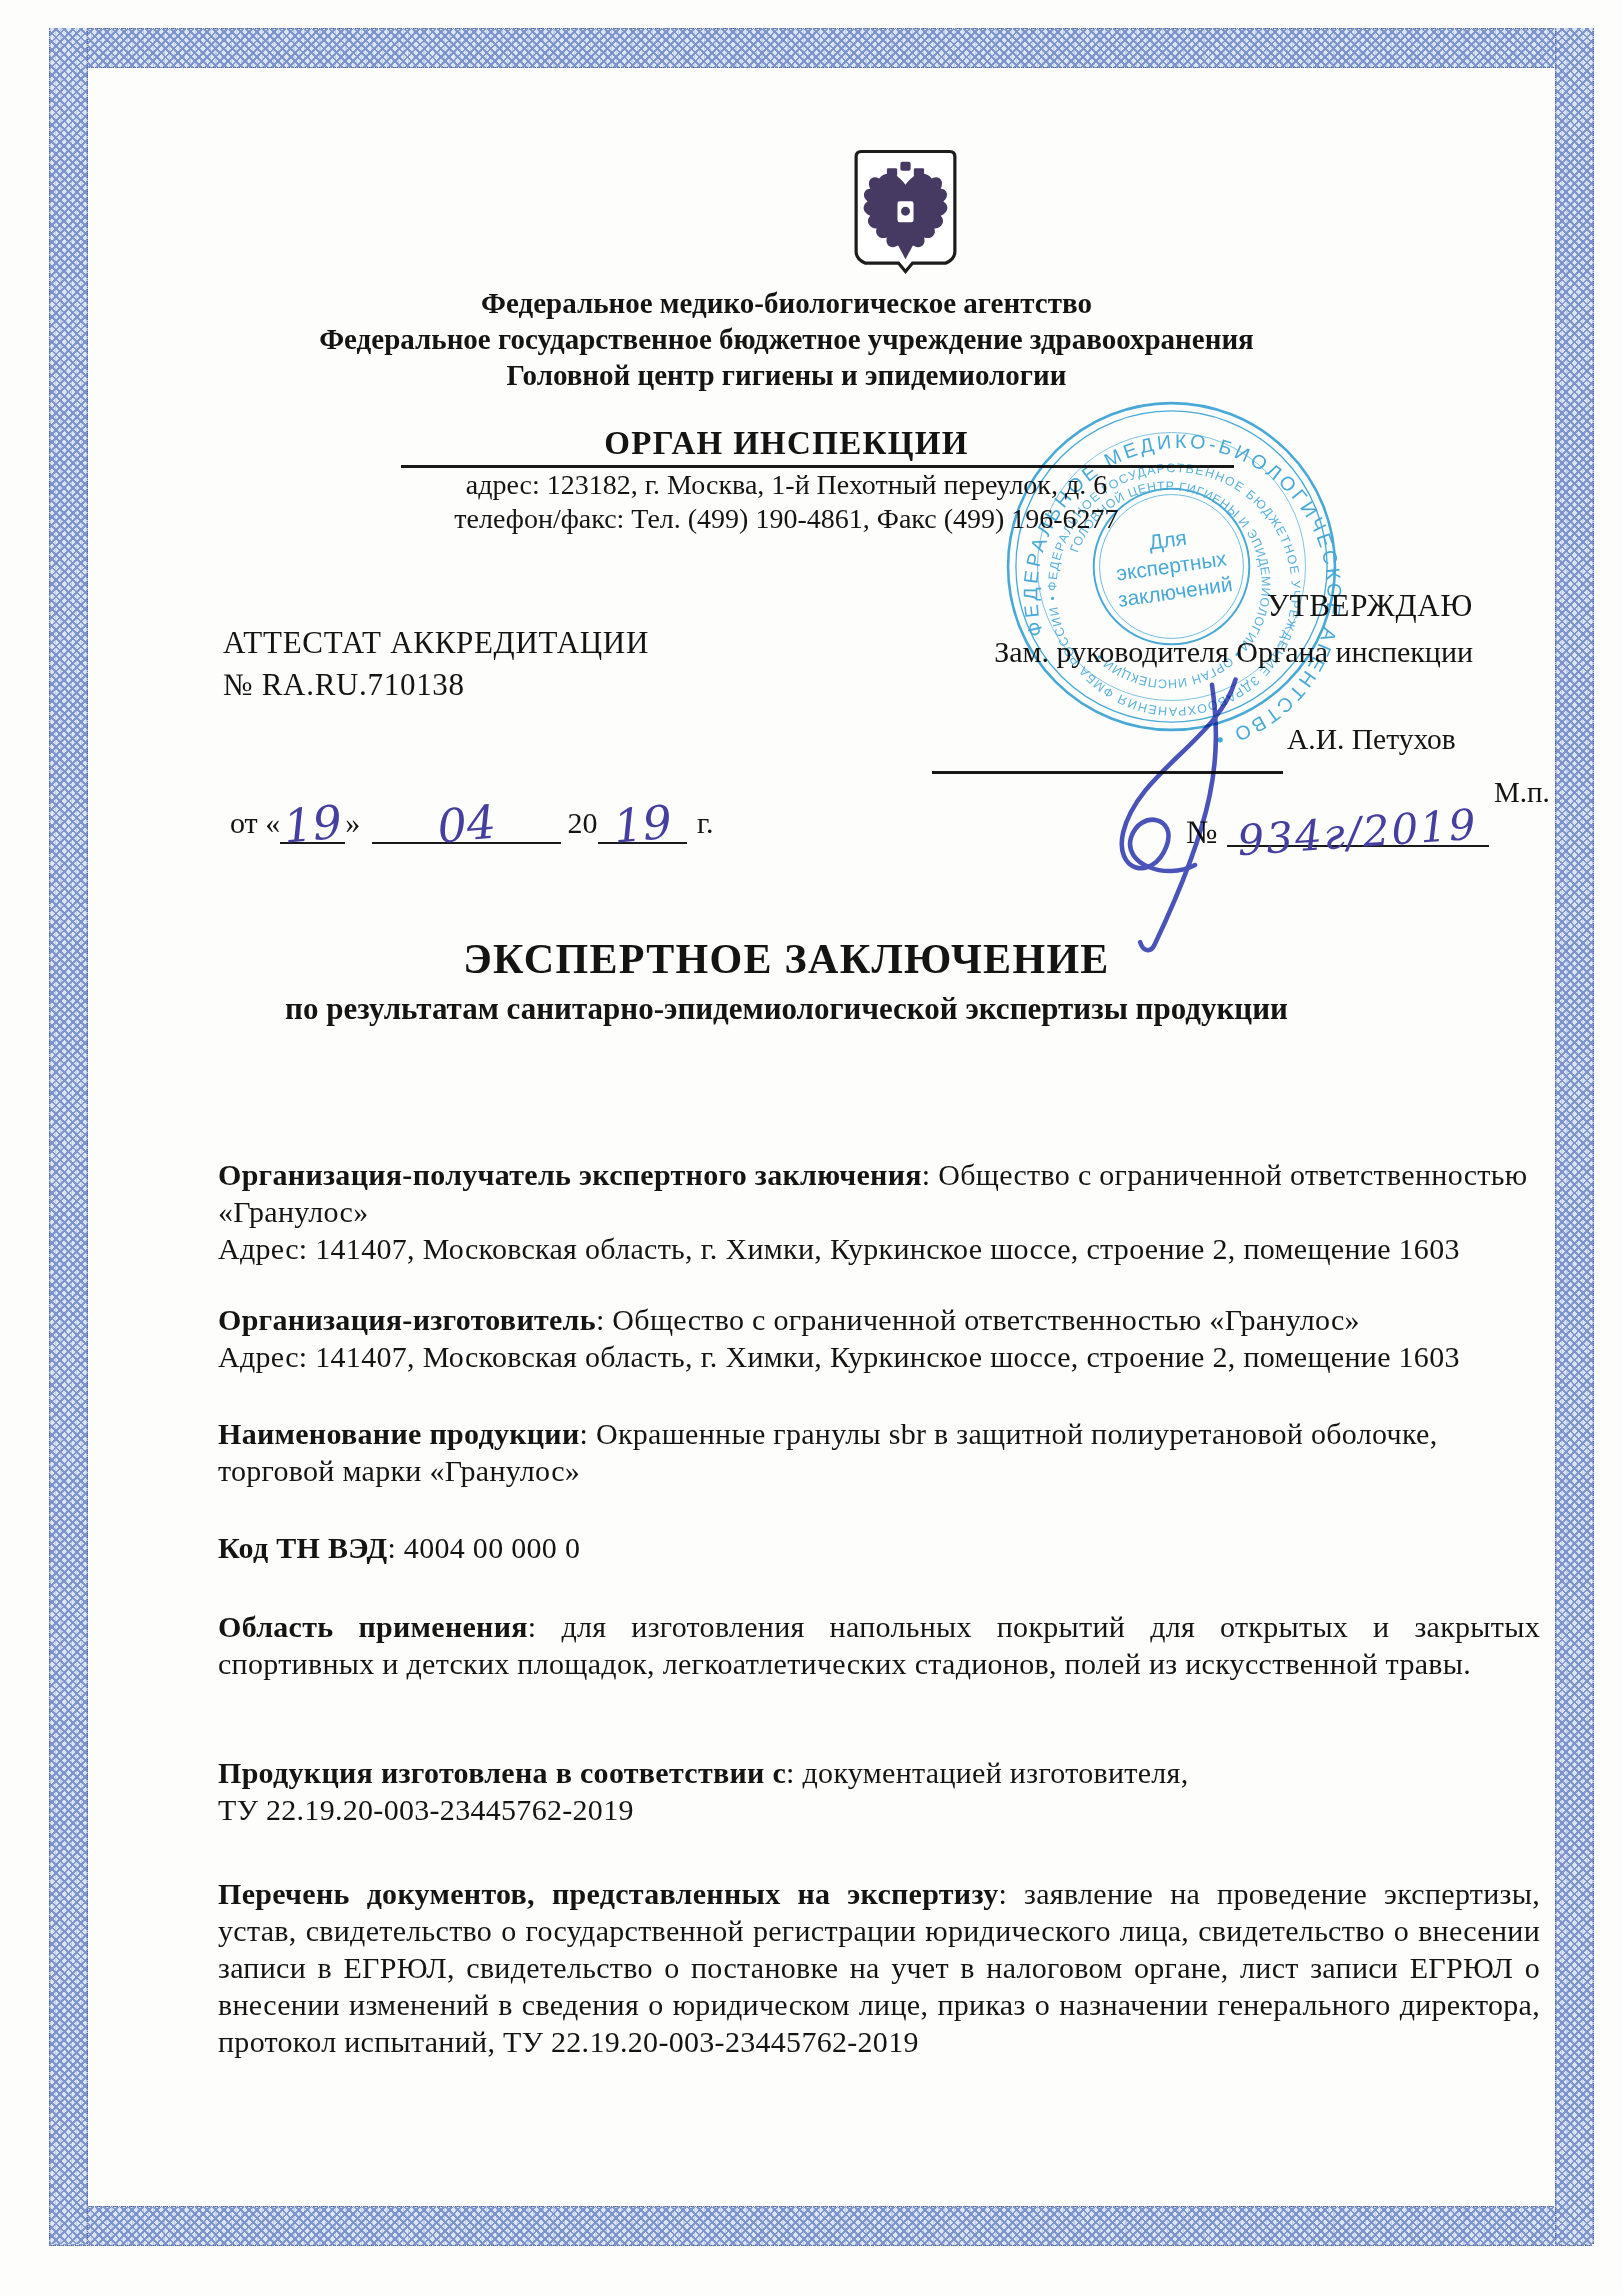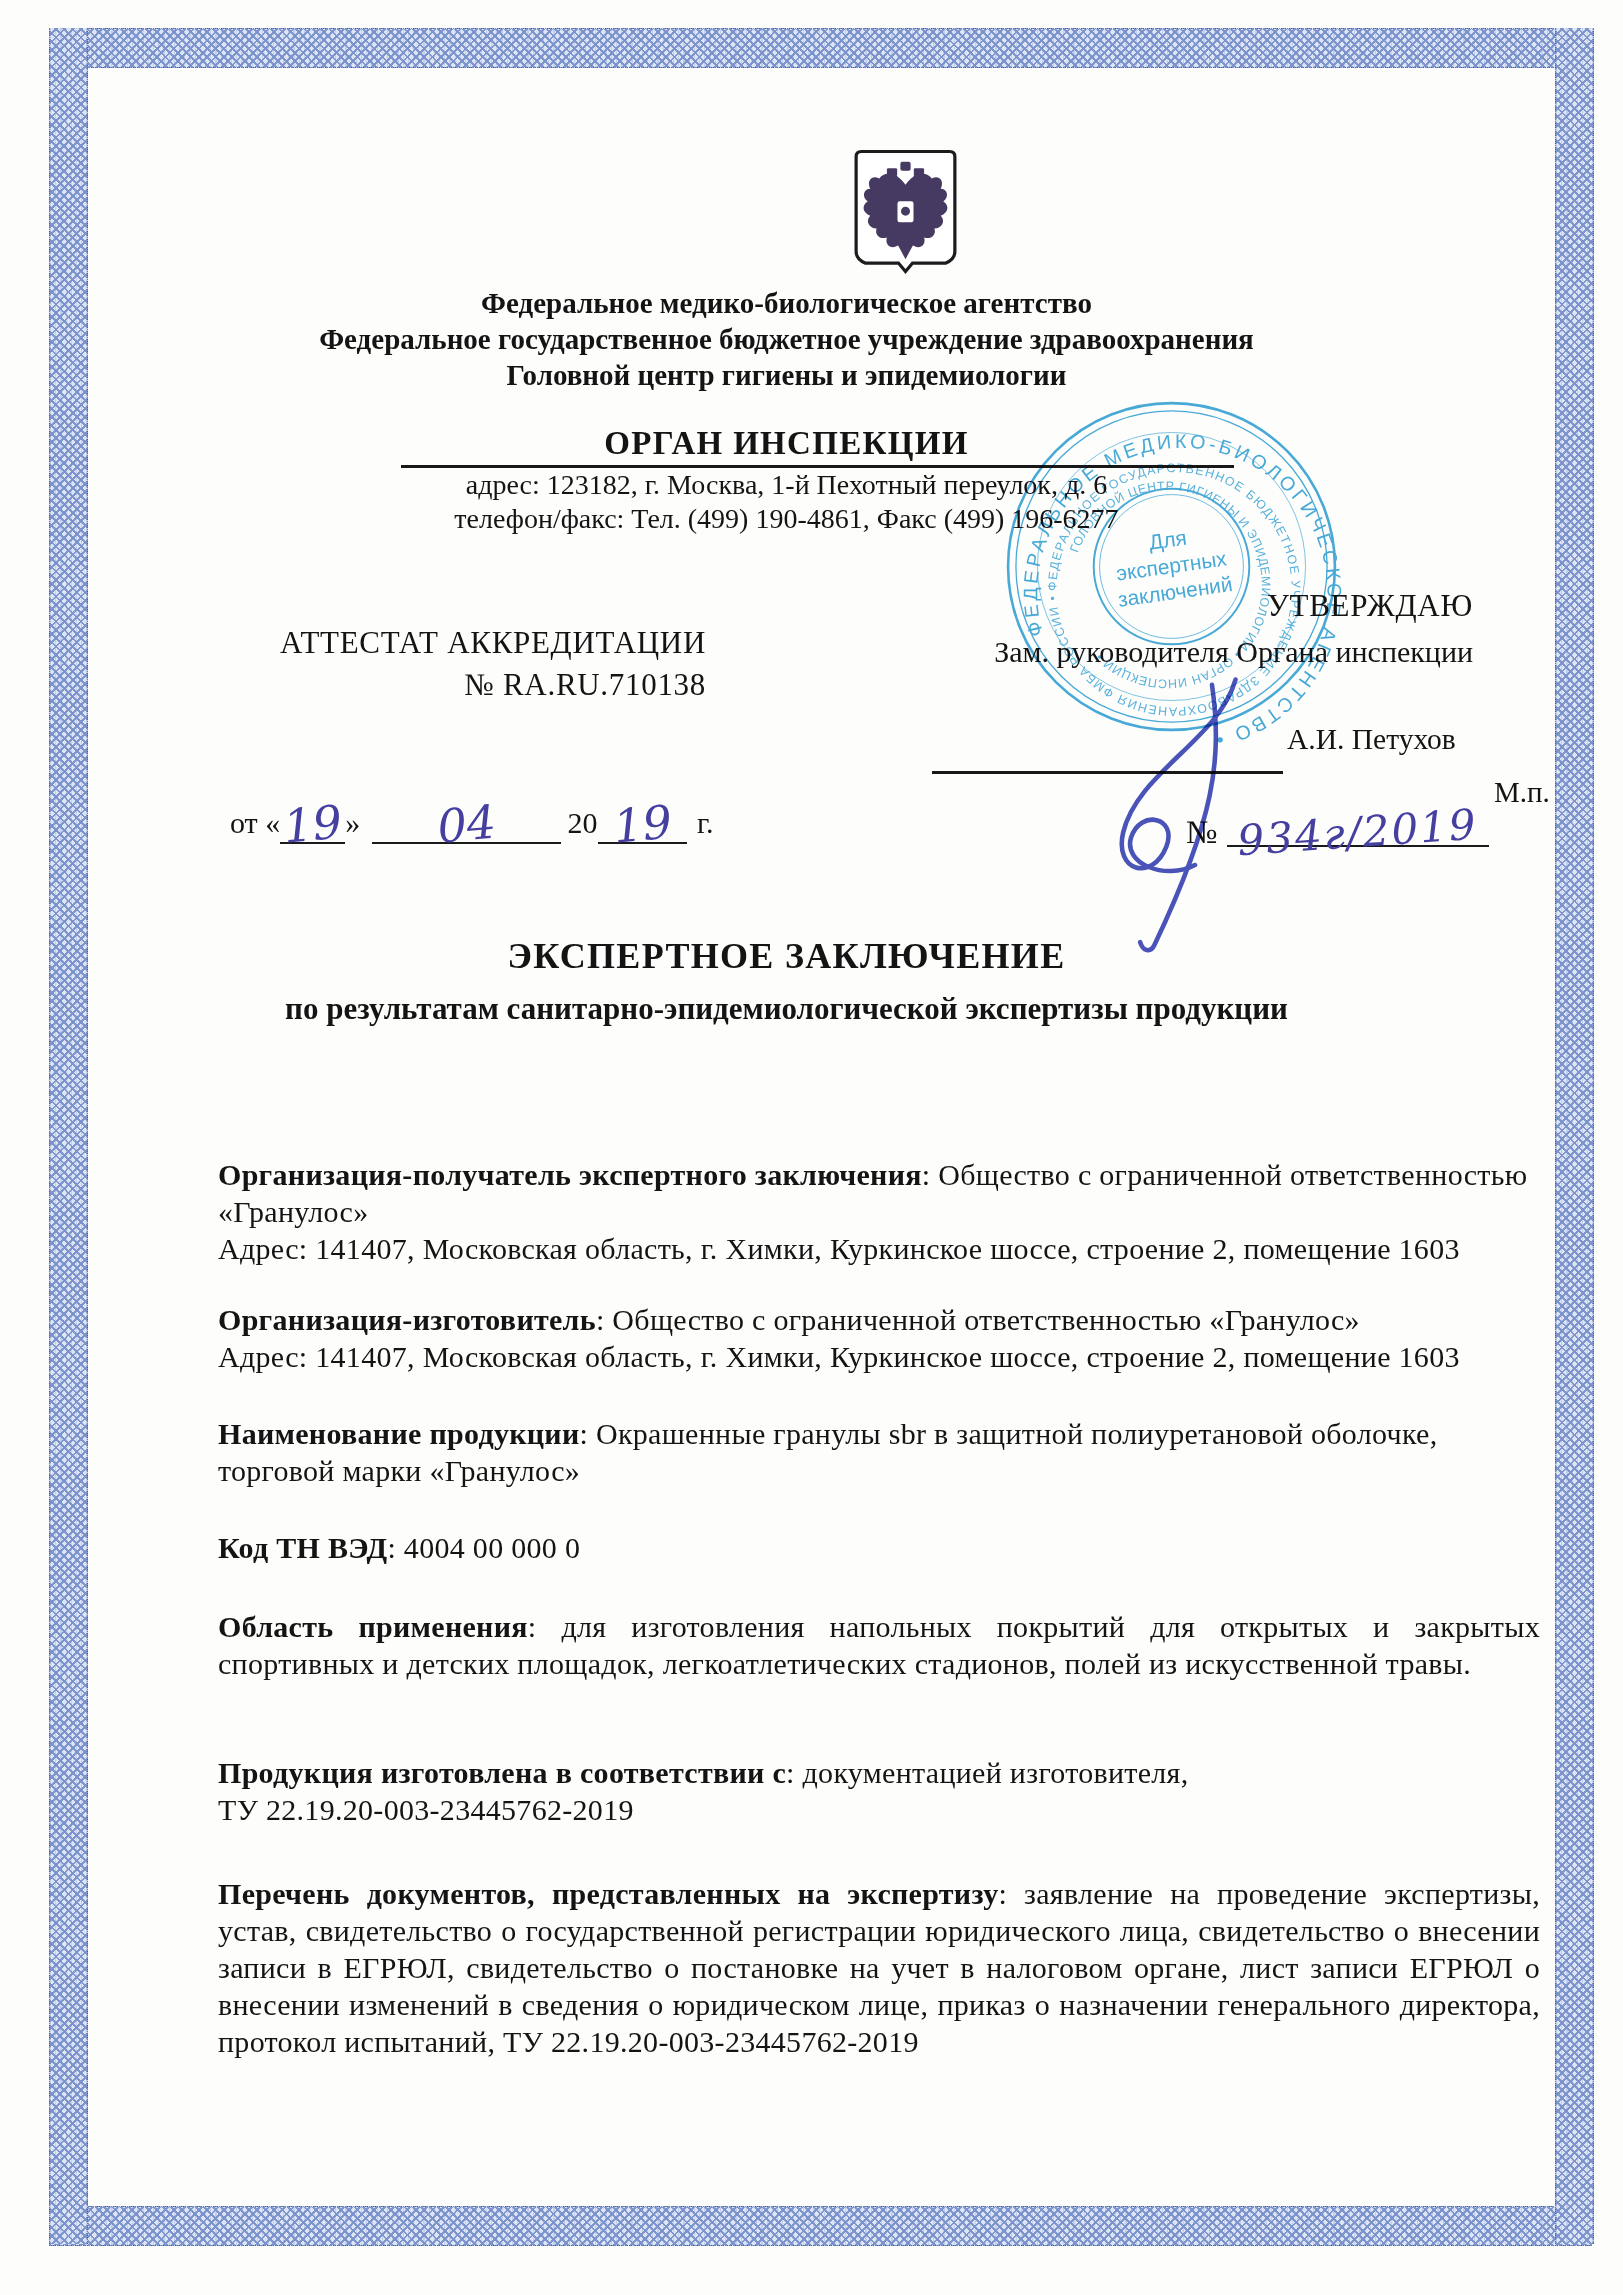--- a/index.html
+++ b/index.html
@@ -22,21 +22,21 @@
   .b{font-weight:bold;}
   .hdr{font-weight:bold;font-size:29px;line-height:36px;}
   .organ{font-weight:bold;font-size:33px;letter-spacing:1.3px;}
   .addr{font-size:28px;}
   .rule{background:#181818;}
   .caps{font-size:31px;letter-spacing:0.7px;line-height:42px;}
   .approve1{font-size:31px;letter-spacing:0.7px;}
   .approve2{font-size:30px;margin-top:10.5px;}
   .name{font-size:29.5px;}
   .mp{font-size:29px;}
-  .doct{font-size:36px;font-weight:bold;letter-spacing:1.3px;}
+  .doct{font-size:42px;font-weight:bold;letter-spacing:1.3px;}
   .docsub{font-size:31px;font-weight:bold;}
   .para{font-size:30px;line-height:37px;letter-spacing:0.3px;width:1322px;left:218px;}
   .just{text-align:justify;}
   .printed{font-size:30px;}
   .row{display:flex;align-items:flex-start;}
   .hw{
     font-family:"DejaVu Serif",serif;font-style:italic;
     color:#453f9f;display:inline-block;
   }
   .cell{border-bottom:2.6px solid #1a1a1a;text-align:center;}
@@ -75,21 +75,21 @@
     <div>Федеральное государственное бюджетное учреждение здравоохранения</div>
     <div>Головной центр гигиены и эпидемиологии</div>
   </div>
 
   <div class="abs ctr organ" style="top:425px;">ОРГАН ИНСПЕКЦИИ</div>
   <div class="abs rule" style="left:401px;top:465px;width:833px;height:3.3px;"></div>
 
   <div class="abs ctr addr" style="top:469px;">адрес: 123182, г. Москва, 1-й Пехотный переулок, д. 6</div>
   <div class="abs ctr addr" style="top:503px;">телефон/факс: Тел. (499) 190-4861, Факс (499) 196-6277</div>
 
-  <div class="abs caps" style="left:209px;top:622px;width:497px;text-align:right;font-family:Liberation Serif, serif;">
+  <div class="abs caps" style="left:223px;top:622px;width:497px;text-align:left;font-family:Liberation Serif, serif;">
     <div>АТТЕСТАТ АККРЕДИТАЦИИ</div>
     <div>№ RA.RU.710138</div>
   </div>
 
   <div class="abs" style="left:812px;top:588px;width:661px;text-align:right;">
     <div class="approve1">УТВЕРЖДАЮ</div>
     <div class="approve2">Зам. руководителя Органа инспекции</div>
   </div>
   <div class="abs rule" style="left:932px;top:771px;width:351px;height:2.6px;"></div>
   <div class="abs name" style="left:1287px;top:723px;">А.И. Петухов</div>

